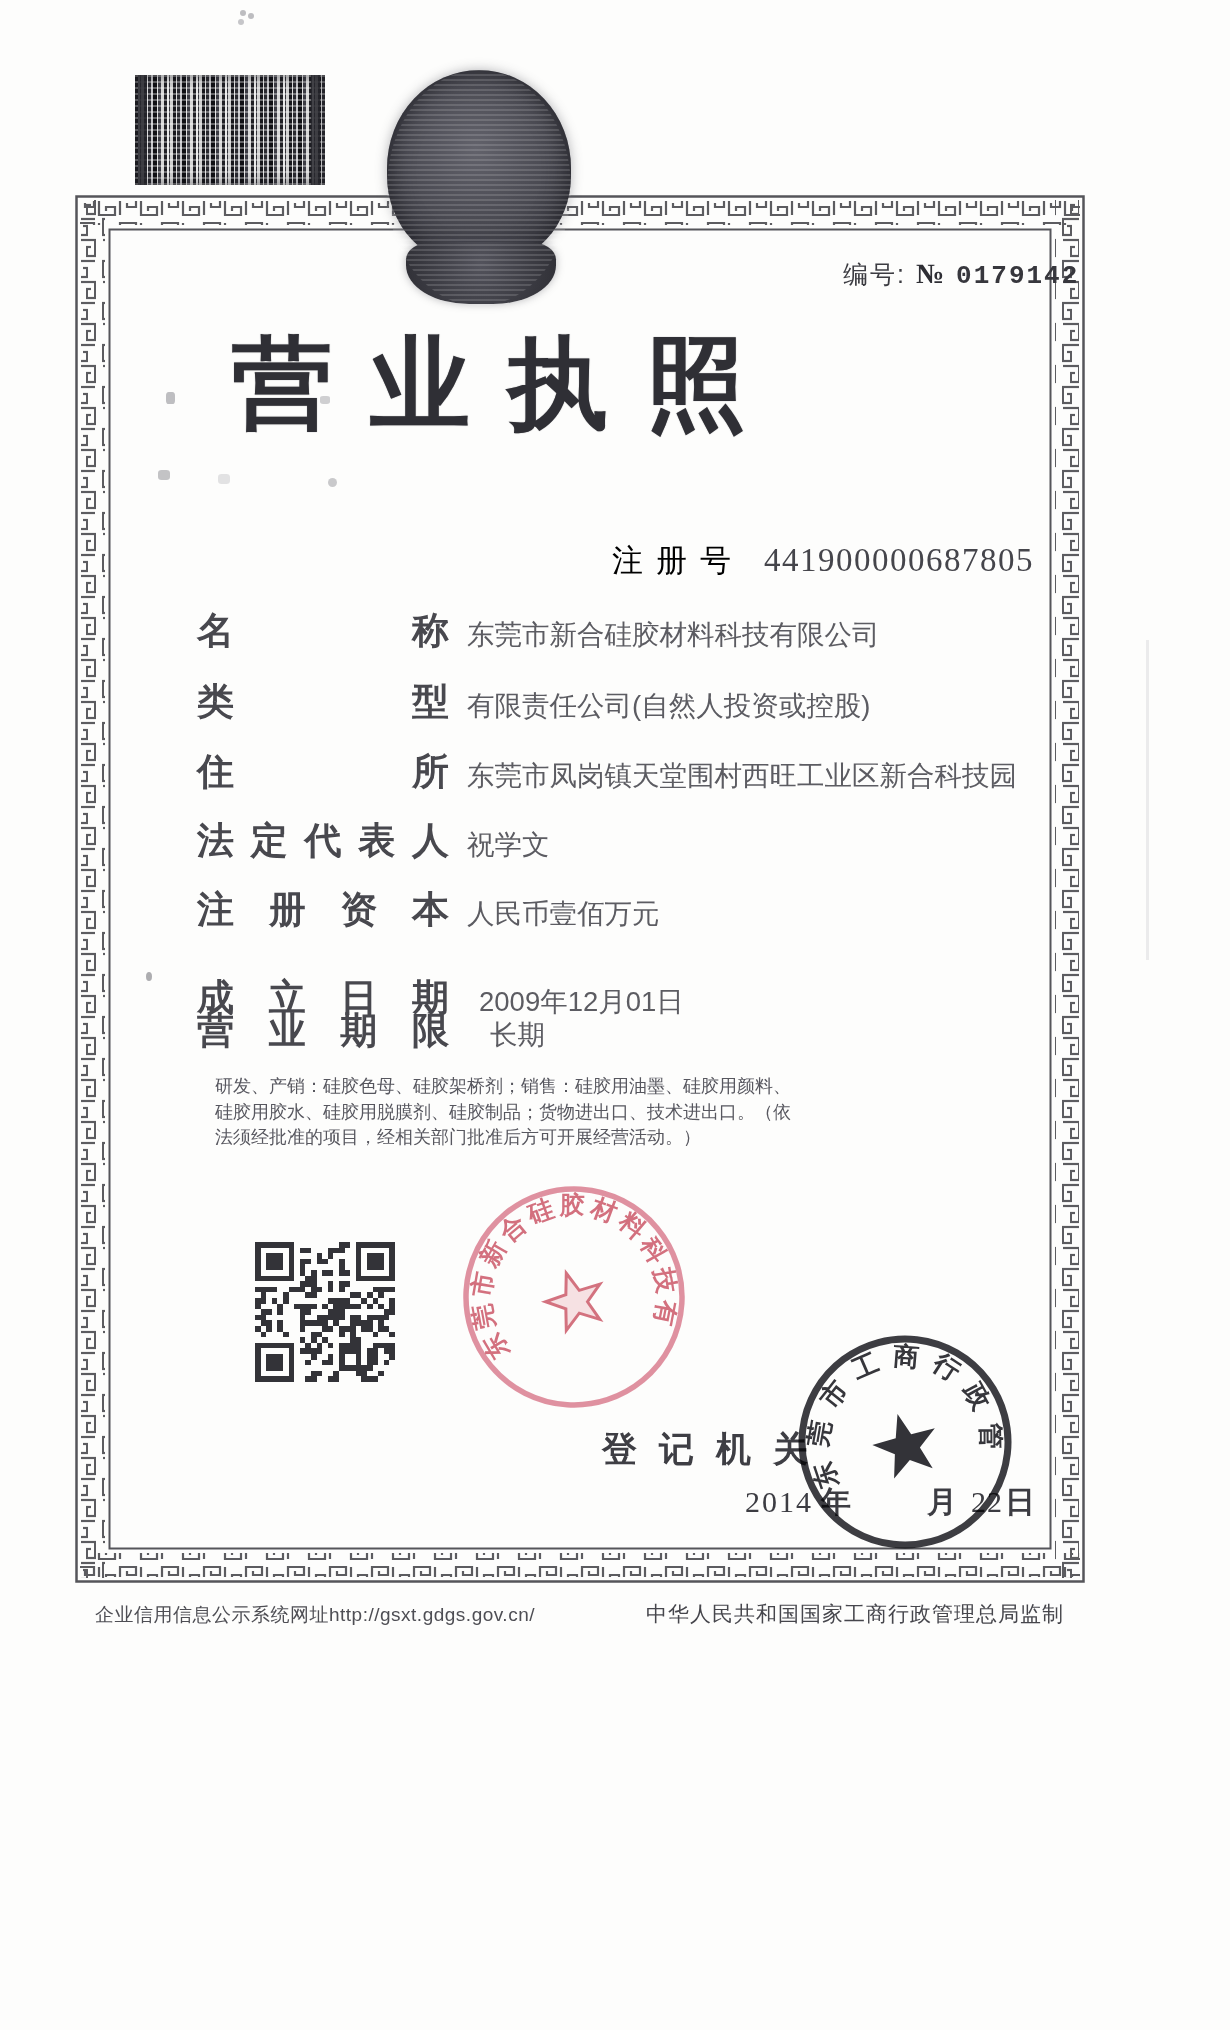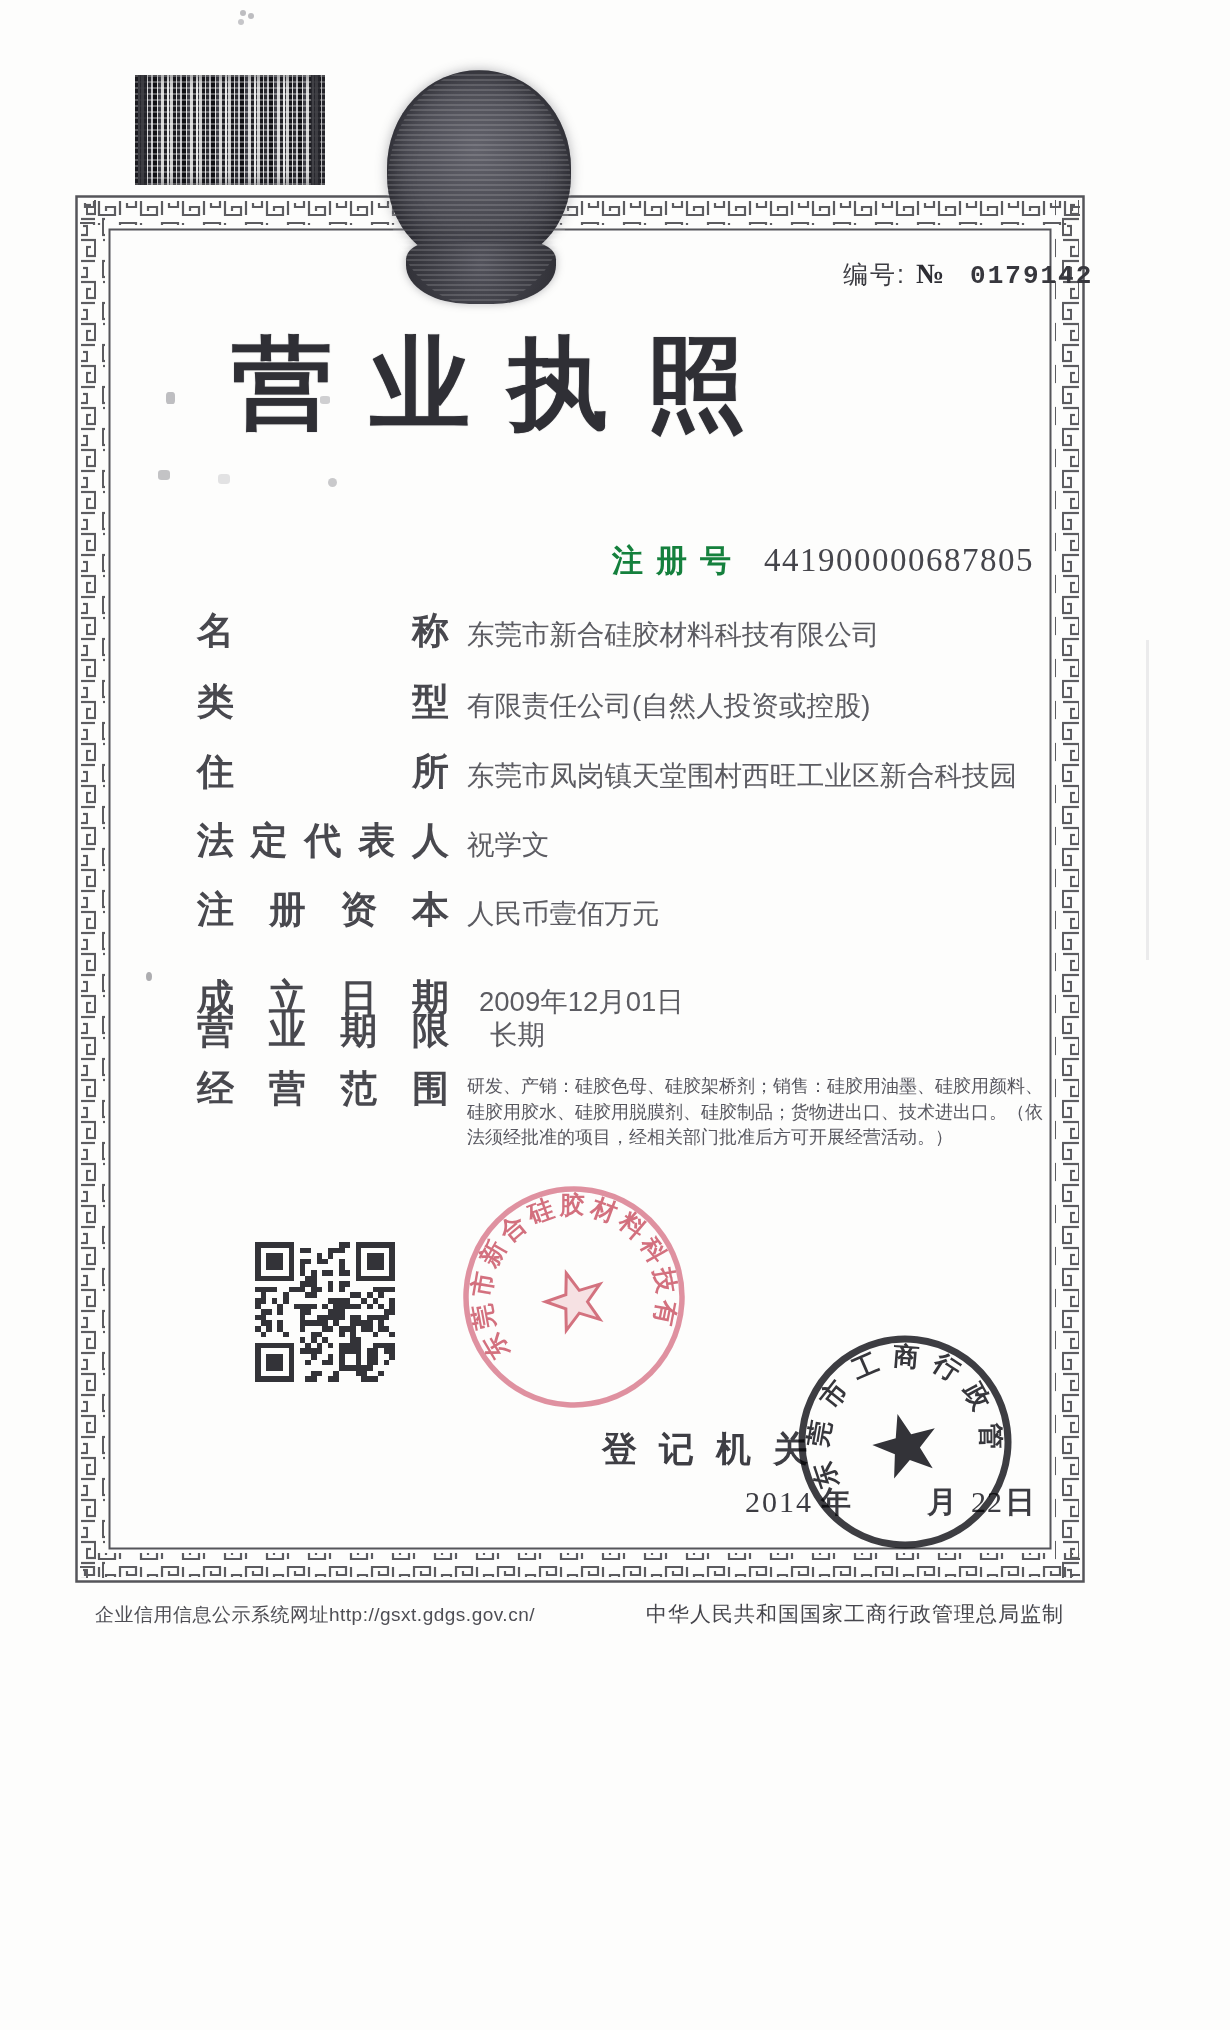--- a/index.html
+++ b/index.html
@@ -35,28 +35,28 @@
     background:repeating-linear-gradient(0deg, rgba(255,255,255,.14) 0 2px, rgba(0,0,0,0) 2px 5px);
     mix-blend-mode:screen;pointer-events:none;}
 
   
   .frame{position:absolute;left:75px;top:195px;}
 
   
   .serial{position:absolute;left:843px;top:258px;white-space:nowrap;}
   .serial .lab{font-size:25px;color:#3c3c42;letter-spacing:2px;}
   .serial .nosym{font-family:"Liberation Serif",serif;font-weight:bold;font-size:28px;color:#2e2e34;margin-left:10px;}
-  .serial .digits{font-family:"Liberation Mono",monospace;font-weight:600;font-size:26px;color:#37373d;letter-spacing:2px;margin-left:26px;}
+  .serial .digits{font-family:"Liberation Mono",monospace;font-weight:600;font-size:26px;color:#37373d;letter-spacing:2px;margin-left:12px;}
 
   .title{position:absolute;left:232px;top:318px;margin:0;white-space:nowrap;
     font-size:100px;font-weight:900;letter-spacing:38px;color:#2f2f35;
     text-shadow:0 0 1px rgba(47,47,53,.6);}
 
   .regline{position:absolute;left:612px;top:540px;white-space:nowrap;}
-  .regline .lab{font-size:31px;font-weight:700;letter-spacing:13px;color:#15803d;}
+  .regline .lab{font-size:31px;font-weight:400;letter-spacing:13px;color:#000000;}
   .regline .num{font-family:"Liberation Serif",serif;font-size:33px;color:#45454b;letter-spacing:1.5px;margin-left:20px;text-align:center;}
 
   
   .row{position:absolute;left:197px;display:flex;align-items:flex-start;}
   .flabel{flex:0 0 252px;width:252px;font-size:37px;font-weight:600;color:#48484e;
     text-align:justify;text-align-last:justify;line-height:1.15;}
   .fvalue{margin-left:18px;padding-top:7px;font-size:27.5px;color:#5c5c62;white-space:nowrap;}
   .r1{top:610px;justify-content:center;} .r2{top:681px;} .r3{top:751px;} .r4{top:820px;}
   .r5{top:889px;} .r6{top:977px;gap:12px;} .r7{top:1010px;gap:23px;} .r8{top:1068px;}
   .r8 .fvalue{white-space:normal;width:588px;font-size:18px;line-height:1.42;padding-top:6px;color:#57575f;}
@@ -153,21 +153,20 @@
   </div>
   <div class="row r6">
     <span class="flabel">成立日期</span>
     <span class="fvalue">2009年12月01日</span>
   </div>
   <div class="row r7">
     <span class="flabel">营业期限</span>
     <span class="fvalue">长期</span>
   </div>
   <div class="row r8">
-    <span class="flabel">经营范围</span>
     <span class="fvalue">研发、产销：硅胶色母、硅胶架桥剂；销售：硅胶用油墨、硅胶用颜料、硅胶用胶水、硅胶用脱膜剂、硅胶制品；货物进出口、技术进出口。（依法须经批准的项目，经相关部门批准后方可开展经营活动。）</span>
   </div>
 
   <svg class="qr" width="140" height="140" viewBox="0 0 25 25" shape-rendering="crispEdges">
       <g fill="#222228" opacity=".92">
         <rect x="0" y="0" width="1" height="1"></rect>
         <rect x="0" y="1" width="1" height="1"></rect>
         <rect x="0" y="2" width="1" height="1"></rect>
         <rect x="0" y="3" width="1" height="1"></rect>
         <rect x="0" y="4" width="1" height="1"></rect>

